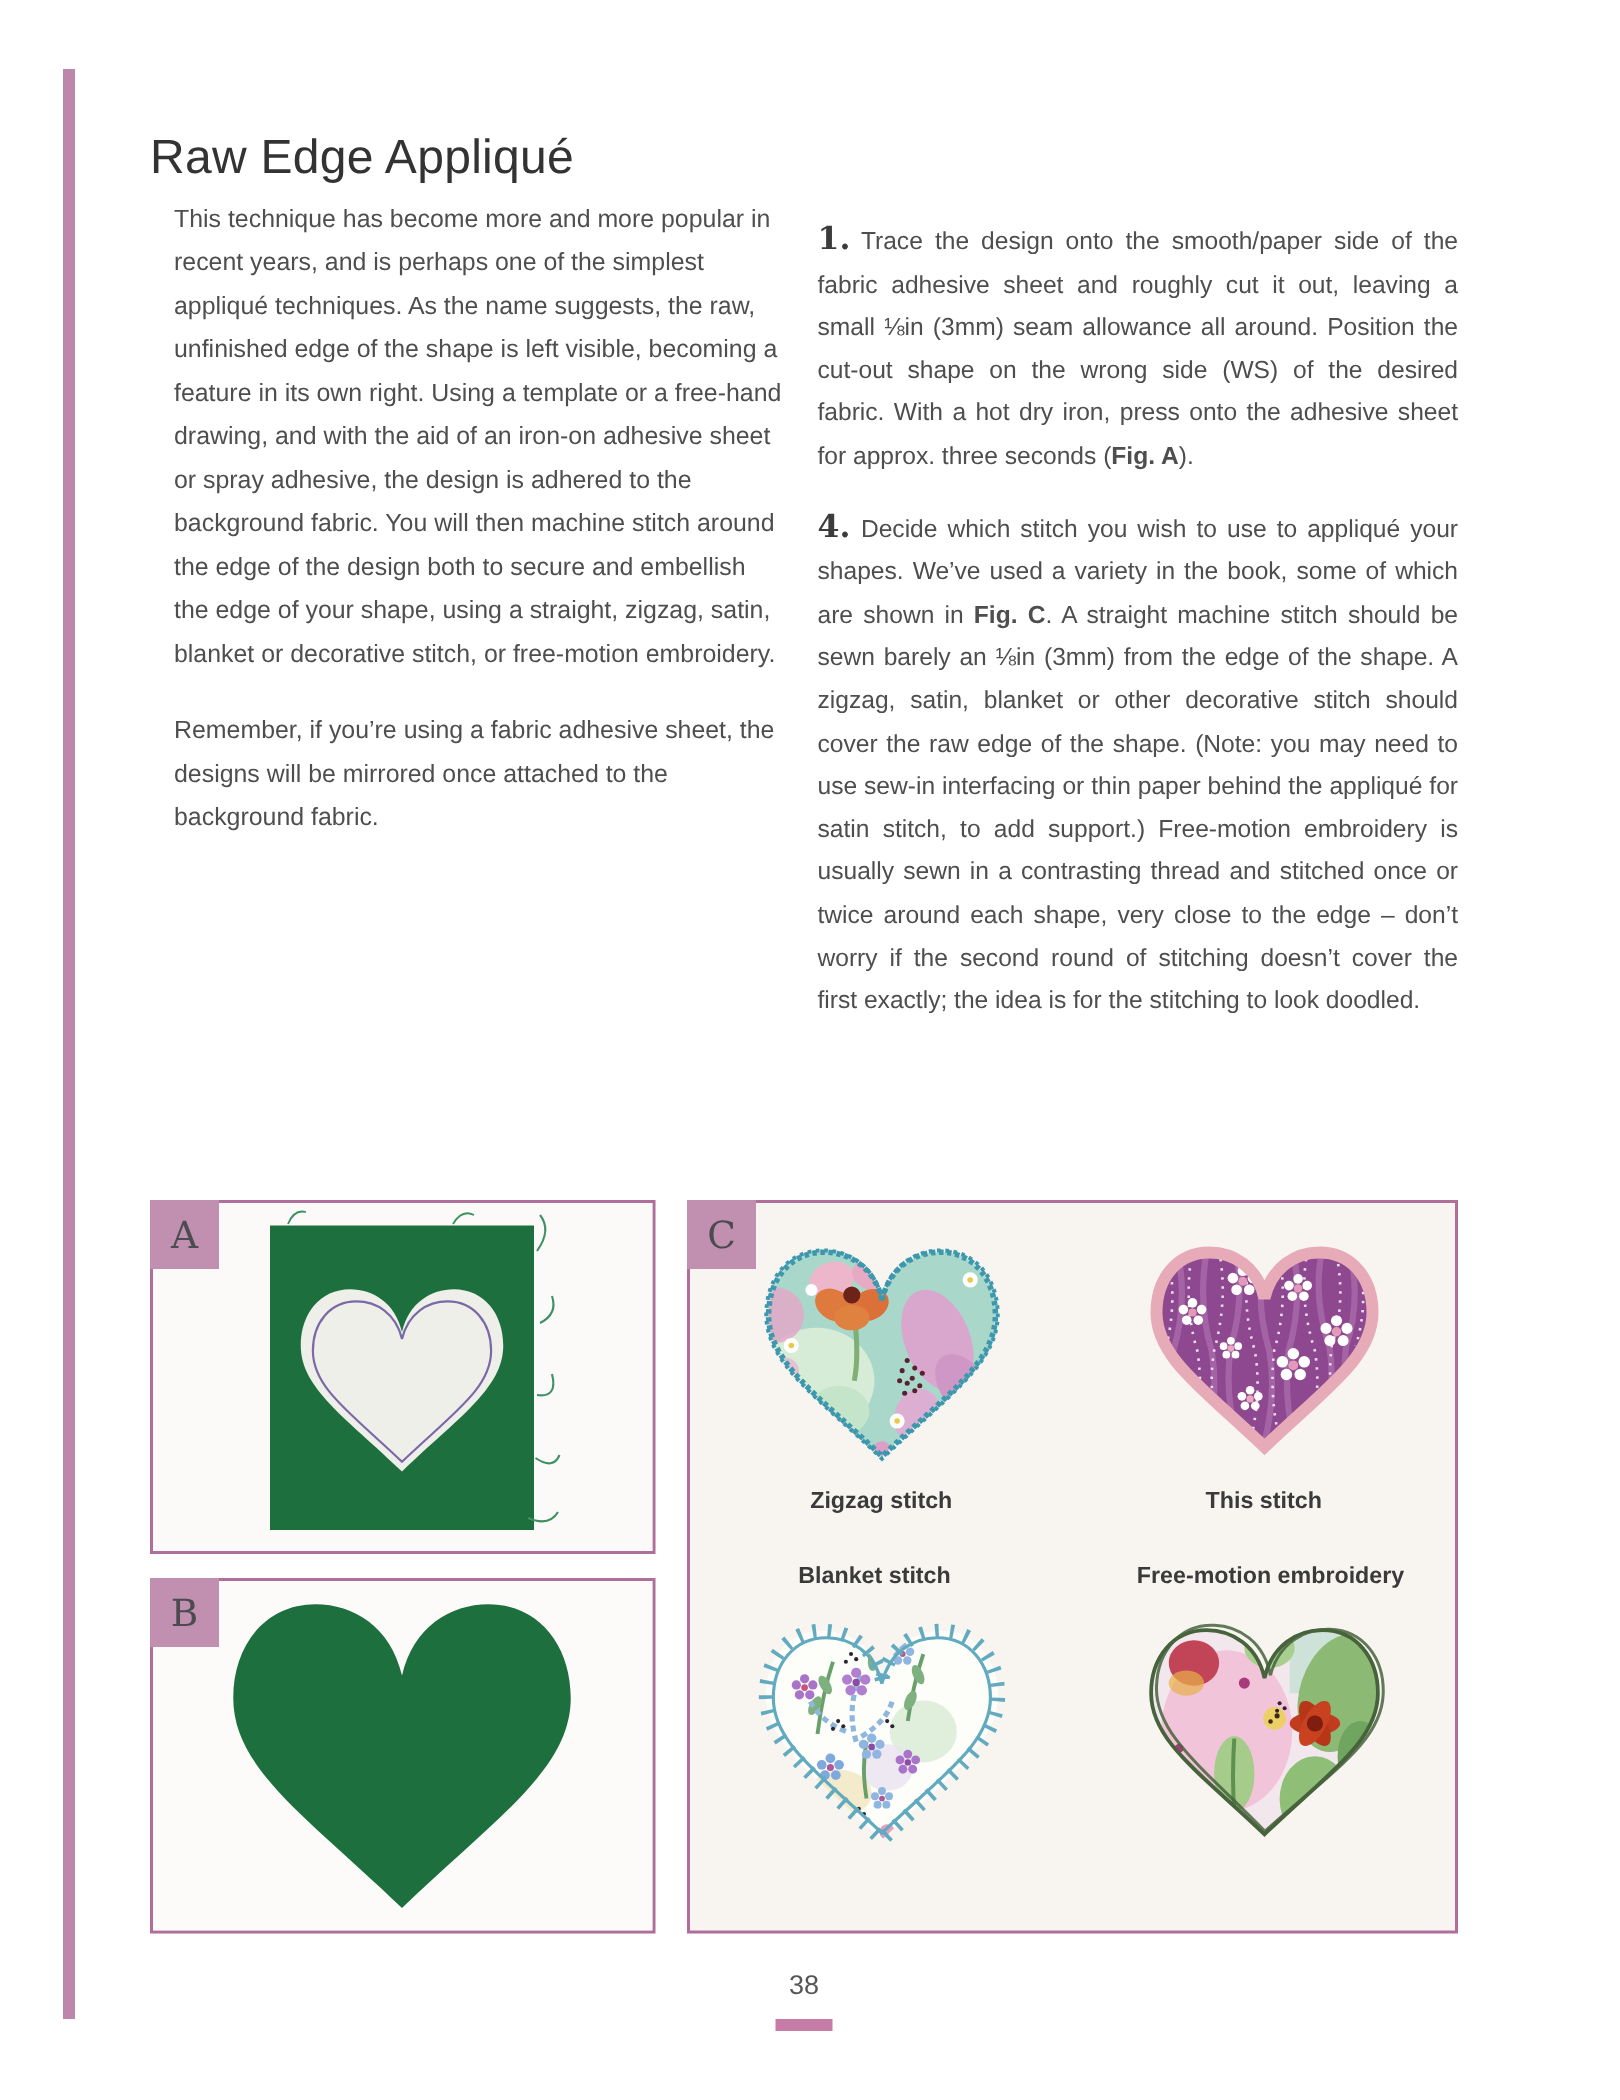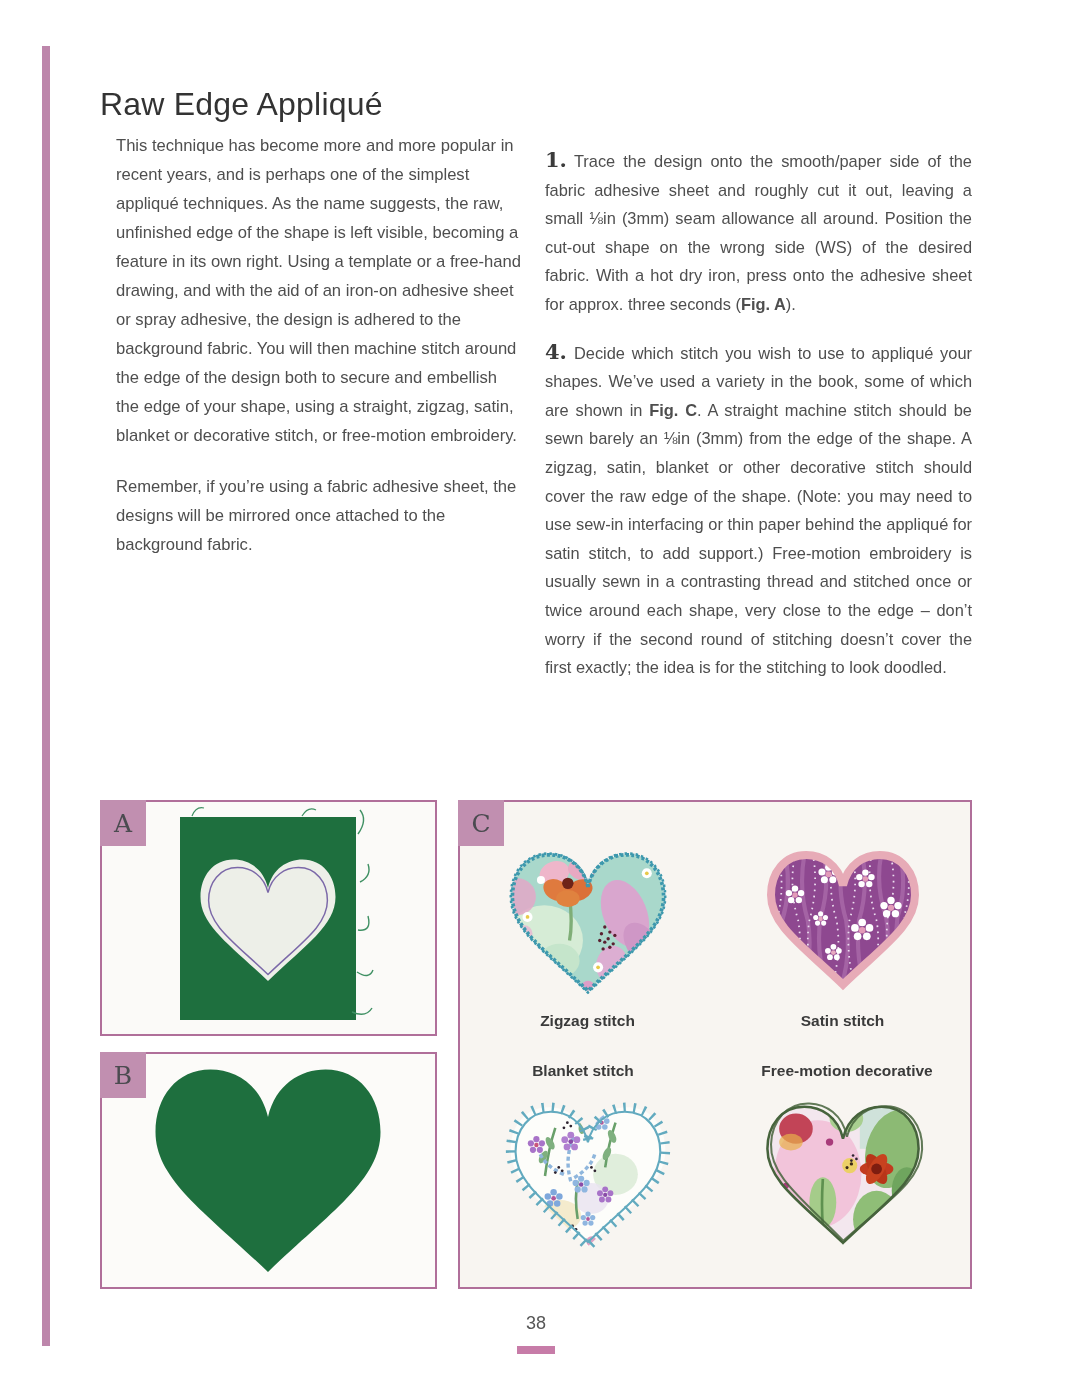--- a/index.html
+++ b/index.html
@@ -32,21 +32,21 @@
   }
   #figA{left:100px;top:800px;width:337px;height:236px;}
   #figB{left:100px;top:1052px;width:337px;height:237px;}
   #figC{left:458px;top:800px;width:514px;height:489px;background:#f8f5f1;}
   .badge{
     position:absolute;top:-2px;left:-2px;width:46px;height:46px;background:#c18fb0;
     display:flex;align-items:center;justify-content:center;
     font-family:"DejaVu Serif",serif;font-size:25px;color:#4b4b50;z-index:2;
   }
   .fig svg{display:block;}
-  .c-inner{padding-top:44px;display:flex;flex-direction:column;align-items:flex-end;}
+  .c-inner{padding-top:24px;display:flex;flex-direction:column;align-items:flex-end;}
   .c-row{display:flex;width:100%;}
   .c-cell{width:50%;display:flex;justify-content:center;}
   .c-caps{display:flex;width:100%;}
   .cap{
     width:50%;text-align:center;font-size:15.5px;font-weight:600;color:#3a3a3a;
   }
   .caps-1{margin-top:14px;}
   .caps-2{margin-top:32px;gap:18px;}
   .hearts-2{margin-top:18px;}
   .page-num{
@@ -243,26 +243,26 @@
                 </g>
             </g>
           </g>
           <path d="M50 24 C47 11 37 5 27 5 C13.5 5 5 16 5 30 C5 49 25 62 50 86 C75 62 95 49 95 30 C95 16 86.5 5 73 5 C63 5 53 11 50 24 Z" fill="none" stroke="#e7abb7" stroke-width="5"></path>
         </svg>
       </div>
     </div>
 
     <div class="c-caps caps-1">
       <div class="cap">Zigzag stitch</div>
-      <div class="cap">Satin stitch</div>
+      <div class="cap">This stitch</div>
     </div>
 
     <div class="c-caps caps-2">
       <div class="cap">Blanket stitch</div>
-      <div class="cap">Free-motion decorative</div>
+      <div class="cap">Free-motion embroidery</div>
     </div>
 
     <div class="c-row hearts-2">
       <div class="c-cell">
         <svg width="172" height="156" viewBox="0 0 100 90">
           <defs>
               <clipPath id="hc3">
                 <path d="M50 24 C47 11 37 5 27 5 C13.5 5 5 16 5 30 C5 49 25 62 50 86 C75 62 95 49 95 30 C95 16 86.5 5 73 5 C63 5 53 11 50 24 Z"></path>
               </clipPath>
             </defs>

